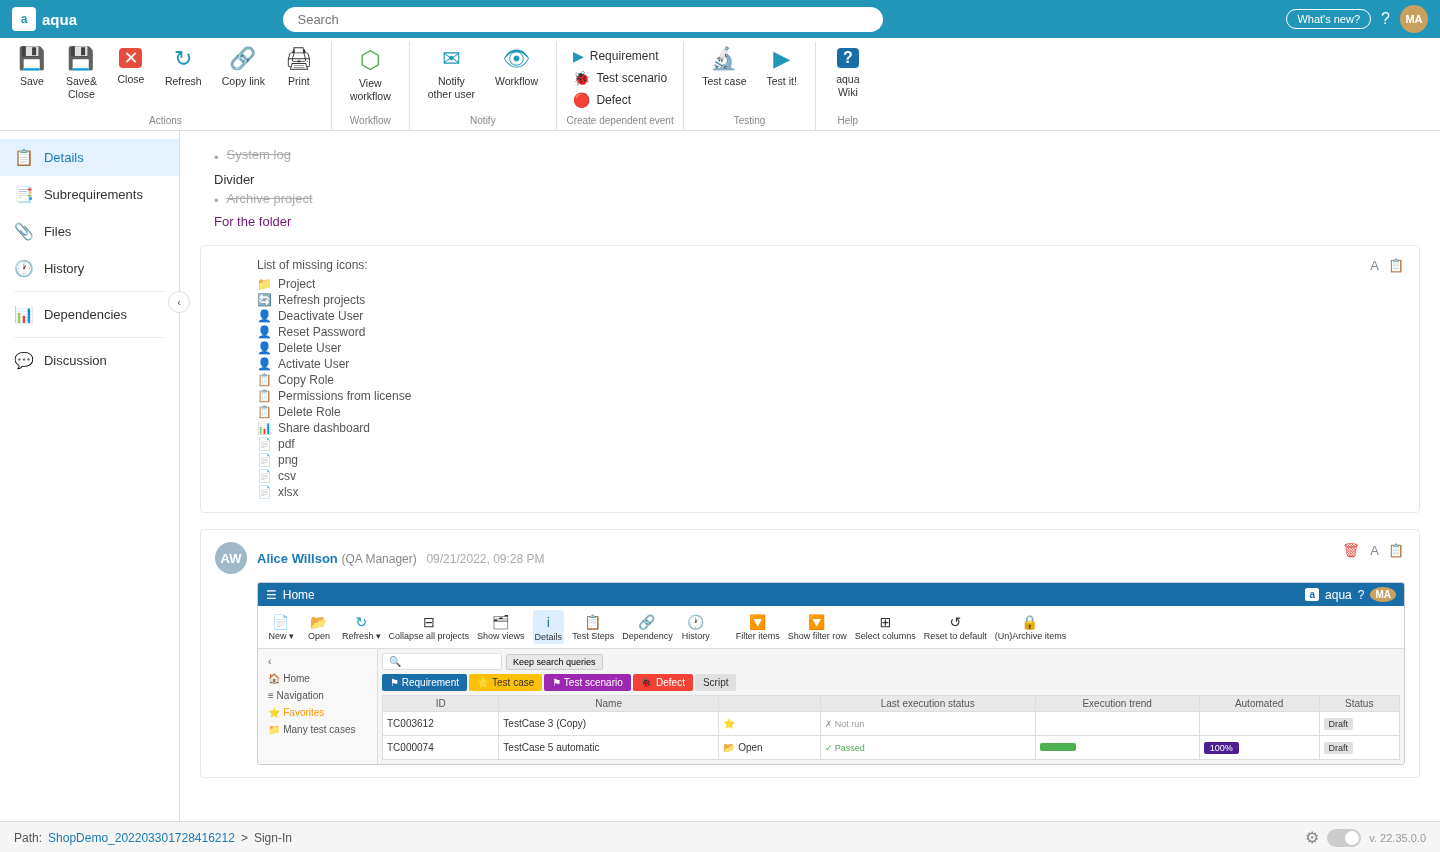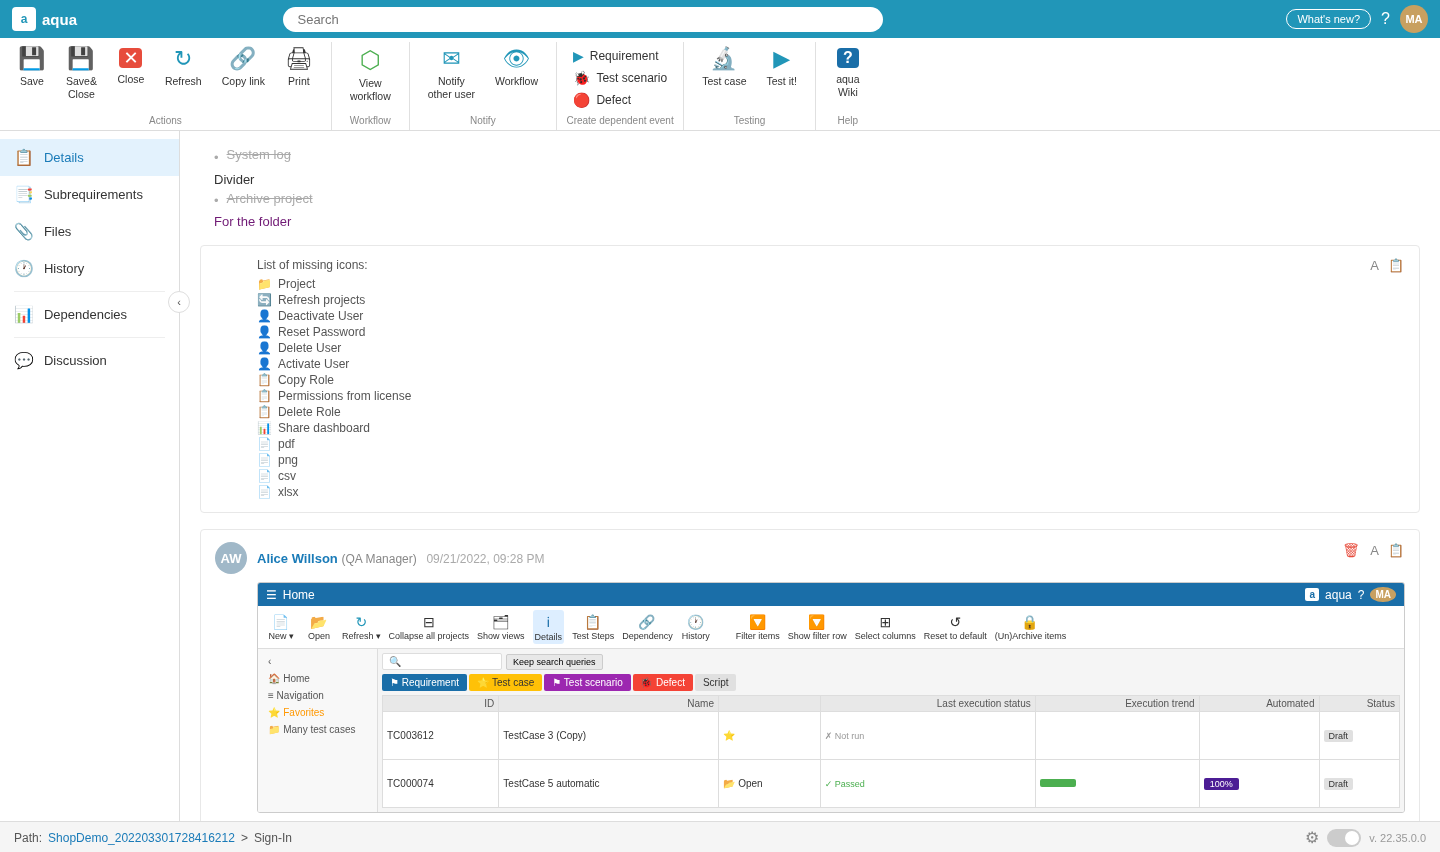--- a/index.html
+++ b/index.html
@@ -250,27 +250,27 @@
     .ss-tab.active-def { background: #f44336; color: white; }
     .ss-table {
       width: 100%;
       border-collapse: collapse;
       font-size: 10px;
     }
     .ss-table th {
       background: #e8e8e8;
       border: 1px solid #ddd;
       padding: 2px 4px;
-      text-align: right;
+      text-align: center;
       font-weight: 500;
       color: #555;
     }
     .ss-table td {
       border: 1px solid #ddd;
-      padding: 18px 4px;
+      padding: 6px 4px;
       color: #333;
       background: white;
     }
     .badge-draft { background: #e0e0e0; padding: 1px 5px; border-radius: 2px; font-size: 9px; }
     .badge-passed { color: #4caf50; font-size: 9px; }
     .badge-notrun { color: #999; font-size: 9px; }
     .progress-100 { background: #4caf50; height: 8px; width: 36px; border-radius: 2px; display: inline-block; }
 
     
     .status-bar {

